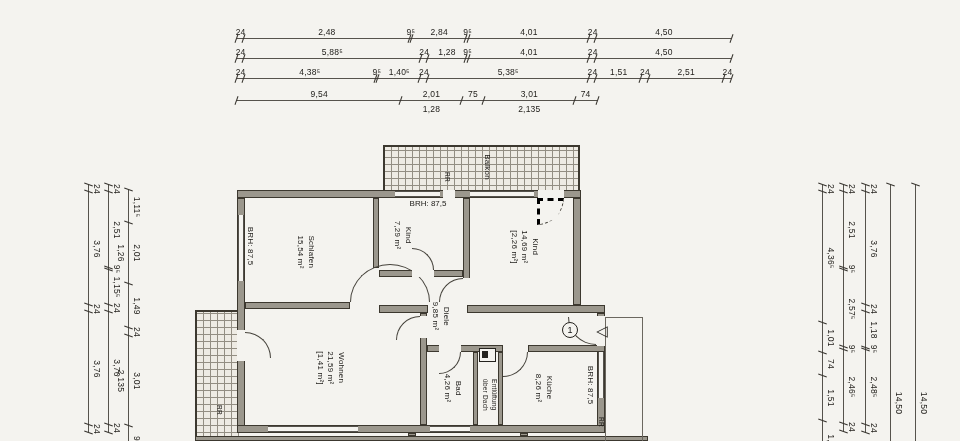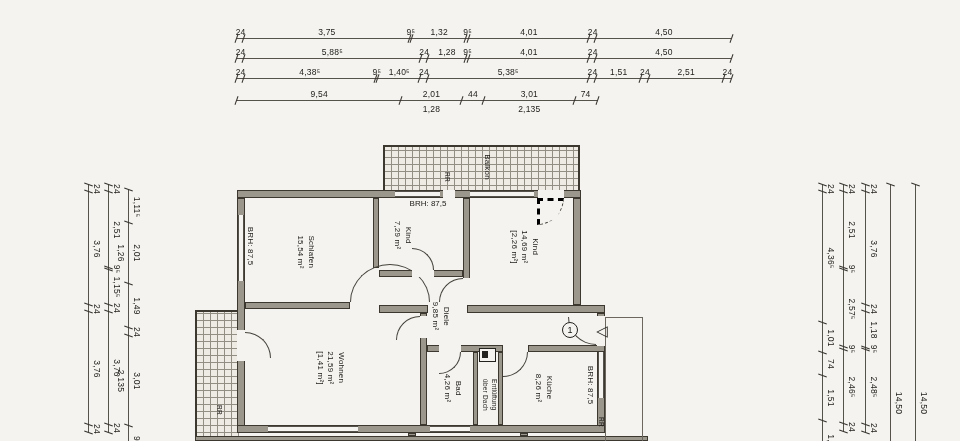--- a/index.html
+++ b/index.html
@@ -157,27 +157,27 @@
   <div class="rlabel" style="left:590px;top:385px;">BRH: 87,5</div>
   <div class="rlabel tiny" style="left:447px;top:177px;">RR</div>
   <div class="rlabel tiny" style="left:601px;top:422px;">RR</div>
   <div class="rlabel tiny" style="left:219px;top:410px;">RR</div>
 
 <div class="chain h" style="left: 237px; top: 38px; width: 494.4px;">
       <div class="seg" style="left: 0px; width: 7.2px;">
         <span class="lab">24</span>
       </div>
       <div class="seg" style="left: 7.2px; width: 165.3px;">
-        <span class="lab">3,75</span>
+        <span class="lab">2,48</span>
       </div>
       <div class="seg" style="left: 172.5px; width: 2.7px;">
         <span class="lab">9⁵</span>
       </div>
       <div class="seg" style="left: 175.2px; width: 54px;">
-        <span class="lab">1,32</span>
+        <span class="lab">2,84</span>
       </div>
       <div class="seg" style="left: 229.2px; width: 2.7px;">
         <span class="lab">9⁵</span>
       </div>
       <div class="seg" style="left: 231.9px; width: 120.3px;">
         <span class="lab">4,01</span>
       </div>
       <div class="seg" style="left: 352.2px; width: 7.2px;">
         <span class="lab">24</span>
       </div>
@@ -251,21 +251,21 @@
     </div>
     <div class="chain h" style="left: 237px; top: 100px; width: 359.7px;">
       <div class="seg" style="left: 0px; width: 164.4px;">
         <span class="lab">9,54</span>
       </div>
       <div class="seg" style="left: 164.4px; width: 60.3px;">
         <span class="lab">2,01</span>
         <span class="sub">1,28</span>
       </div>
       <div class="seg" style="left: 224.7px; width: 22.5px;">
-        <span class="lab">44</span>
+        <span class="lab">75</span>
       </div>
       <div class="seg" style="left: 247.2px; width: 90.3px;">
         <span class="lab">3,01</span>
         <span class="sub">2,135</span>
       </div>
       <div class="seg" style="left: 337.5px; width: 22.2px;">
         <span class="lab">74</span>
       </div>
       <i class="endtick" style="left: 359.7px;"></i>
     </div>

